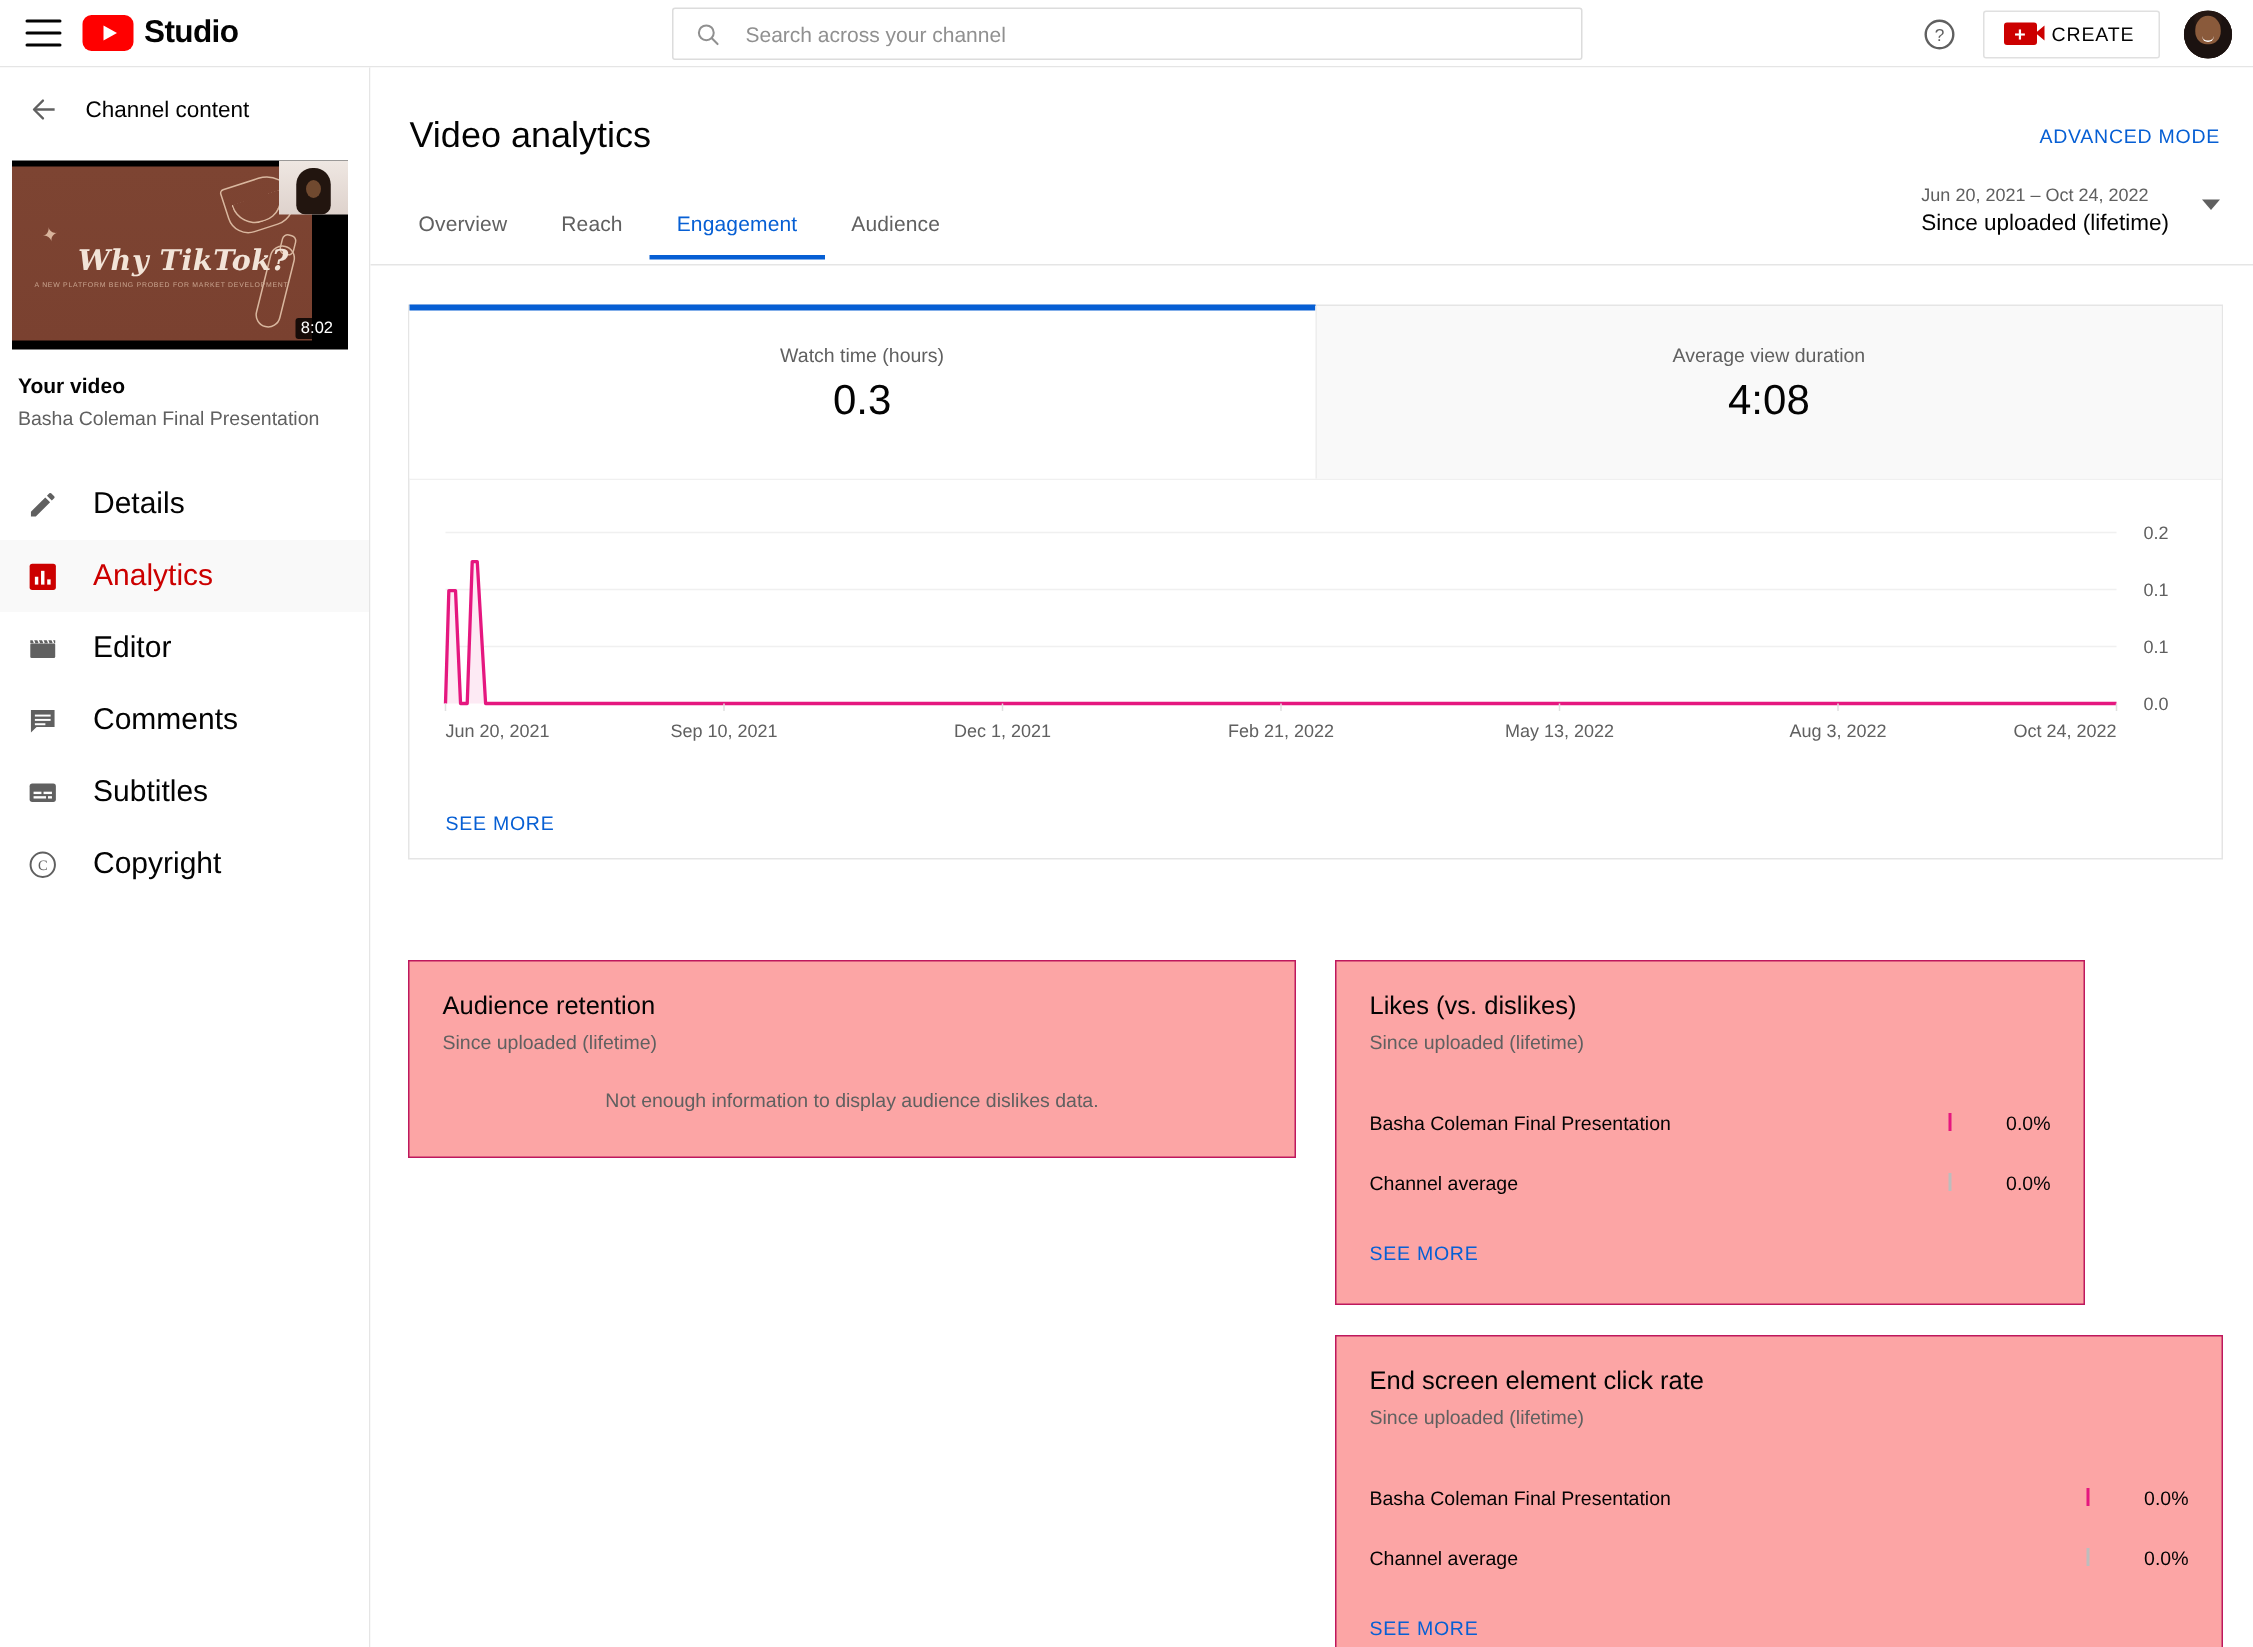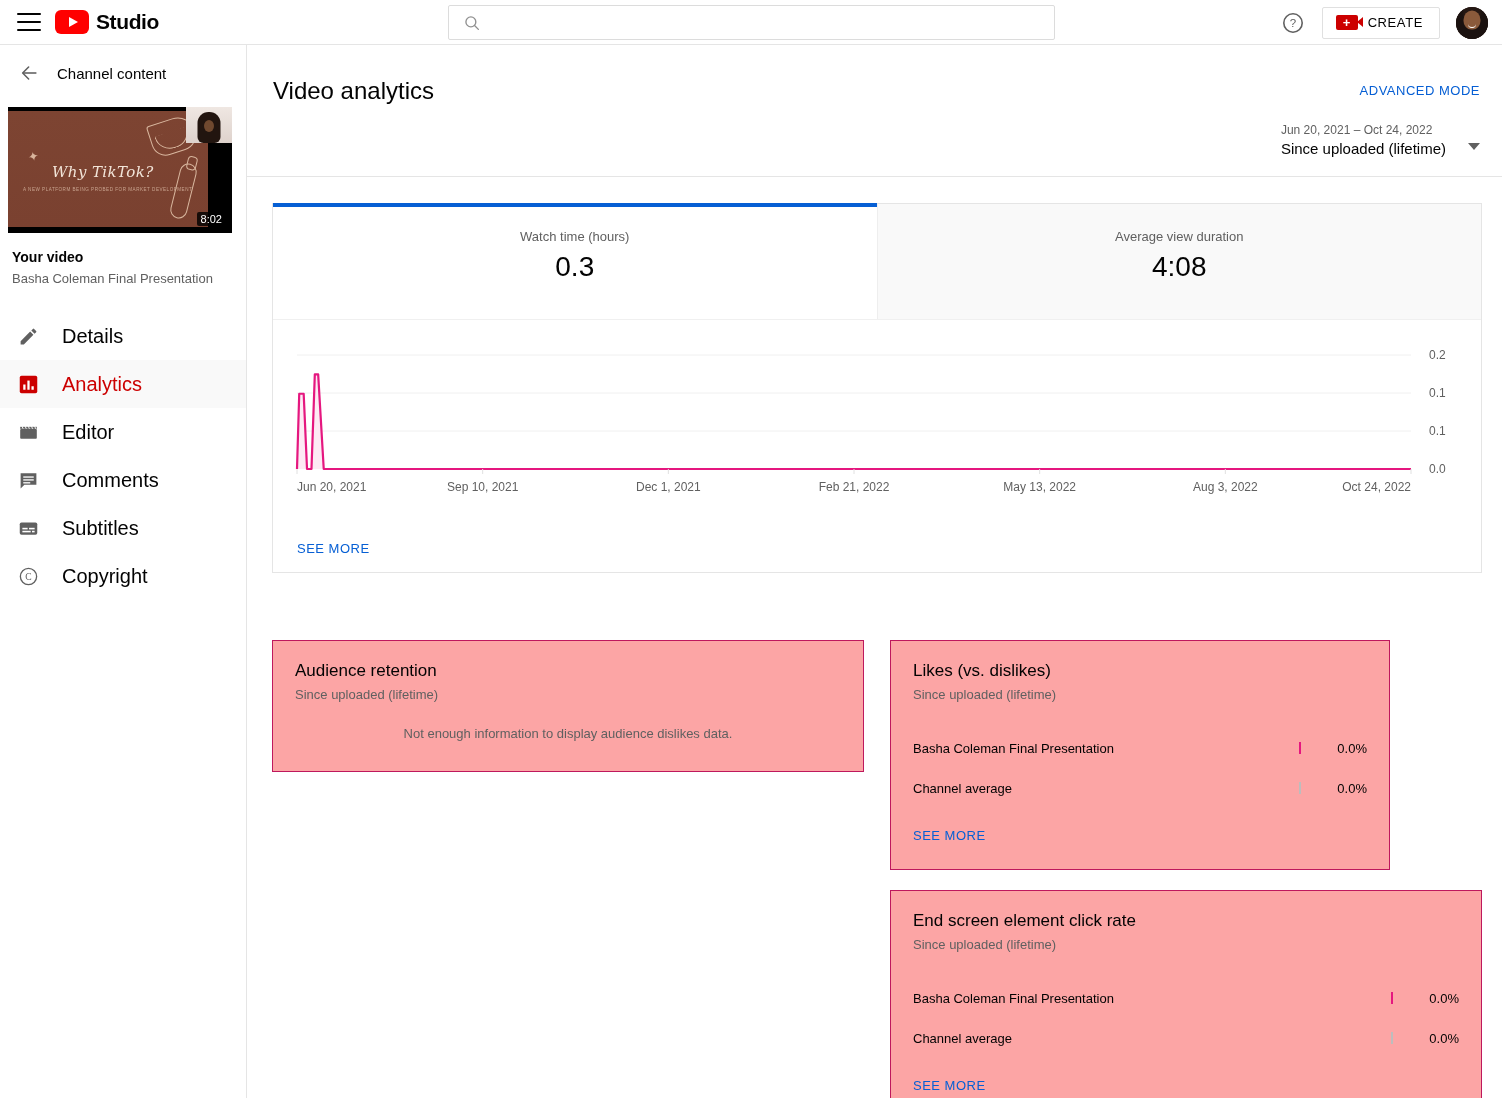--- a/index.html
+++ b/index.html
@@ -104,21 +104,21 @@
   }
   .thumb-slide {
     position: absolute; left: 0; top: 4px;
     width: 200px; height: 116px;
     background: linear-gradient(#7d4432, #7a4130);
   }
   .thumb-title {
     position:absolute; left: 44px; top: 52px;
     font-family: "DejaVu Serif", serif;
     font-style: italic;
-    font-size: 15px; color: #f2e4d8; letter-spacing: .4px;
+    font-size: 19px; color: #f2e4d8; letter-spacing: .4px; font-weight: bold;
   }
   .thumb-sub {
     position:absolute; left: 15px; top: 76px;
     font-size: 4.6px; color: #c9a48f; letter-spacing: .5px; white-space: nowrap;
   }
   .thumb-spark { position:absolute; left: 20px; top: 38px; color:#d8b49c; font-size: 13px; transform: rotate(-12deg); }
   .bowl {
     position: absolute; right: 12px; top: 8px; width: 46px; height: 34px;
     border: 1.4px solid #d9b79f; border-radius: 4px 26px 22px 20px;
     transform: rotate(-18deg);
@@ -176,21 +176,21 @@
     position: relative; letter-spacing: .1px;
   }
   .tab:first-child { padding-left: 6px; }
   .tab.active { color: #065fd4; font-weight: 500; }
   .tab.active::after {
     content: ""; position: absolute; left: 0; right: 0; bottom: 0;
     height: 3px; background: #065fd4;
   }
   .tabs-rule { position: absolute; left: 0; top: 131px; width: 1255px; height: 1px; background: #e5e5e5; }
 
-  .daterange { position: absolute; right: 22px; top: 78px; display: flex; align-items: flex-end; gap: 22px; cursor: pointer; }
+  .daterange { position: absolute; right: 22px; top: 78px; display: flex; align-items: center; gap: 22px; cursor: pointer; }
   .dr-text { text-align: left; }
   .dr-sub { font-size: 12px; color: #606060; }
   .dr-main { font-size: 15px; color: #030303; margin-top: 3px; }
   .dr-caret { width: 0; height: 0; border-left: 6px solid transparent; border-right: 6px solid transparent; border-top: 7px solid #606060; margin-bottom: 7px; }
 
   
   .metric-card {
     position: absolute; left: 25px; top: 158px;
     width: 1210px; height: 370px;
     border: 1px solid #e5e5e5; background: #fff;
@@ -254,20 +254,21 @@
     <div class="brand-text">Studio</div>
   </div>
 
   <div class="searchwrap">
     <span class="search-icon">
       <svg width="18" height="18" viewBox="0 0 24 24">
           <circle cx="10.5" cy="10.5" r="6.6" fill="none" stroke="#909090" stroke-width="1.8"></circle>
           <line x1="15.4" y1="15.4" x2="20.5" y2="20.5" stroke="#909090" stroke-width="1.8" stroke-linecap="round"></line>
         </svg>
     </span>
+    <input type="text" placeholder="Search across your channel" style="">
   </div>
 
   <div class="topright">
     <div class="help-icon">
       <svg width="24" height="24" viewBox="0 0 24 24">
           <circle cx="12" cy="12" r="9.2" fill="none" stroke="#606060" stroke-width="1.6"></circle>
           <text x="12" y="16.4" font-size="11.5" font-family="Liberation Sans, sans-serif" fill="#606060" text-anchor="middle">?</text>
         </svg>
     </div>
     <div class="create-btn">
@@ -385,20 +386,26 @@
   <div class="adv-mode">ADVANCED MODE</div>
 
   <div class="daterange">
     <div class="dr-text">
       <div class="dr-sub">Jun 20, 2021 – Oct 24, 2022</div>
       <div class="dr-main">Since uploaded (lifetime)</div>
     </div>
     <div class="dr-caret"></div>
   </div>
 
+  <div class="tabs">
+    <div class="tab">Overview</div>
+    <div class="tab">Reach</div>
+    <div class="tab active">Engagement</div>
+    <div class="tab">Audience</div>
+  </div>
   <div class="tabs-rule"></div>
 
   <div class="metric-card">
     <div class="metric-tabs">
       <div class="metric-tab selected">
         <div class="metric-label">Watch time (hours)</div>
         <div class="metric-value">0.3</div>
       </div>
       <div class="metric-tab dim">
         <div class="metric-label">Average view duration</div>

